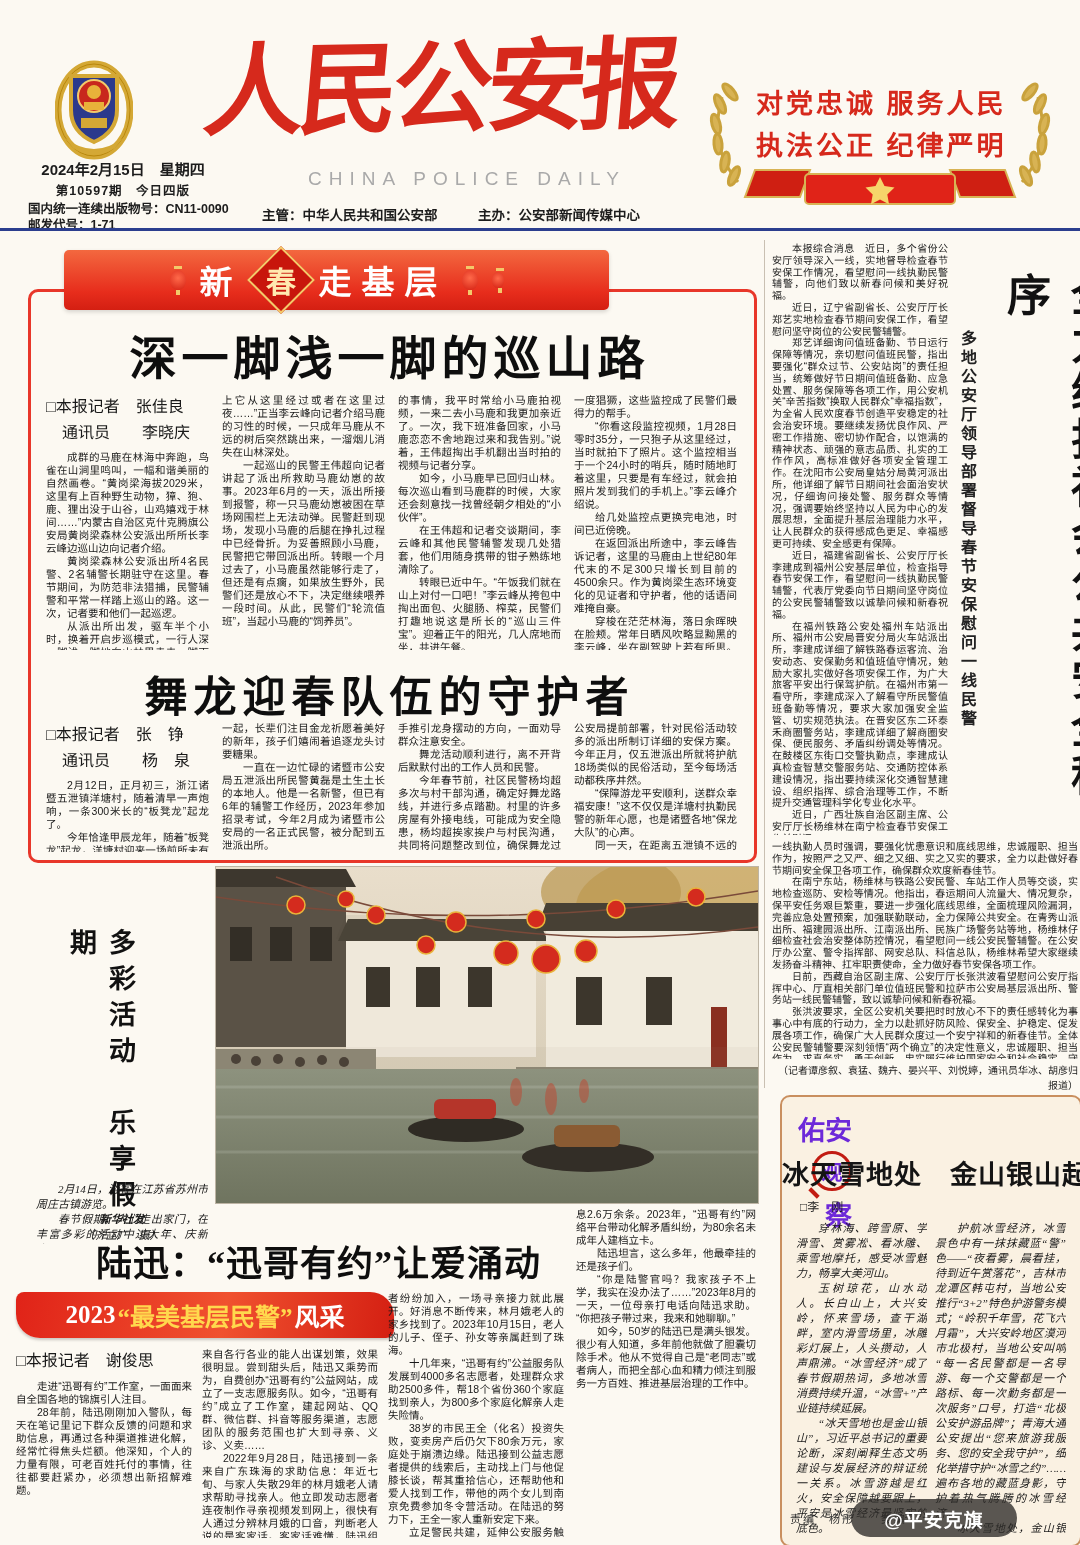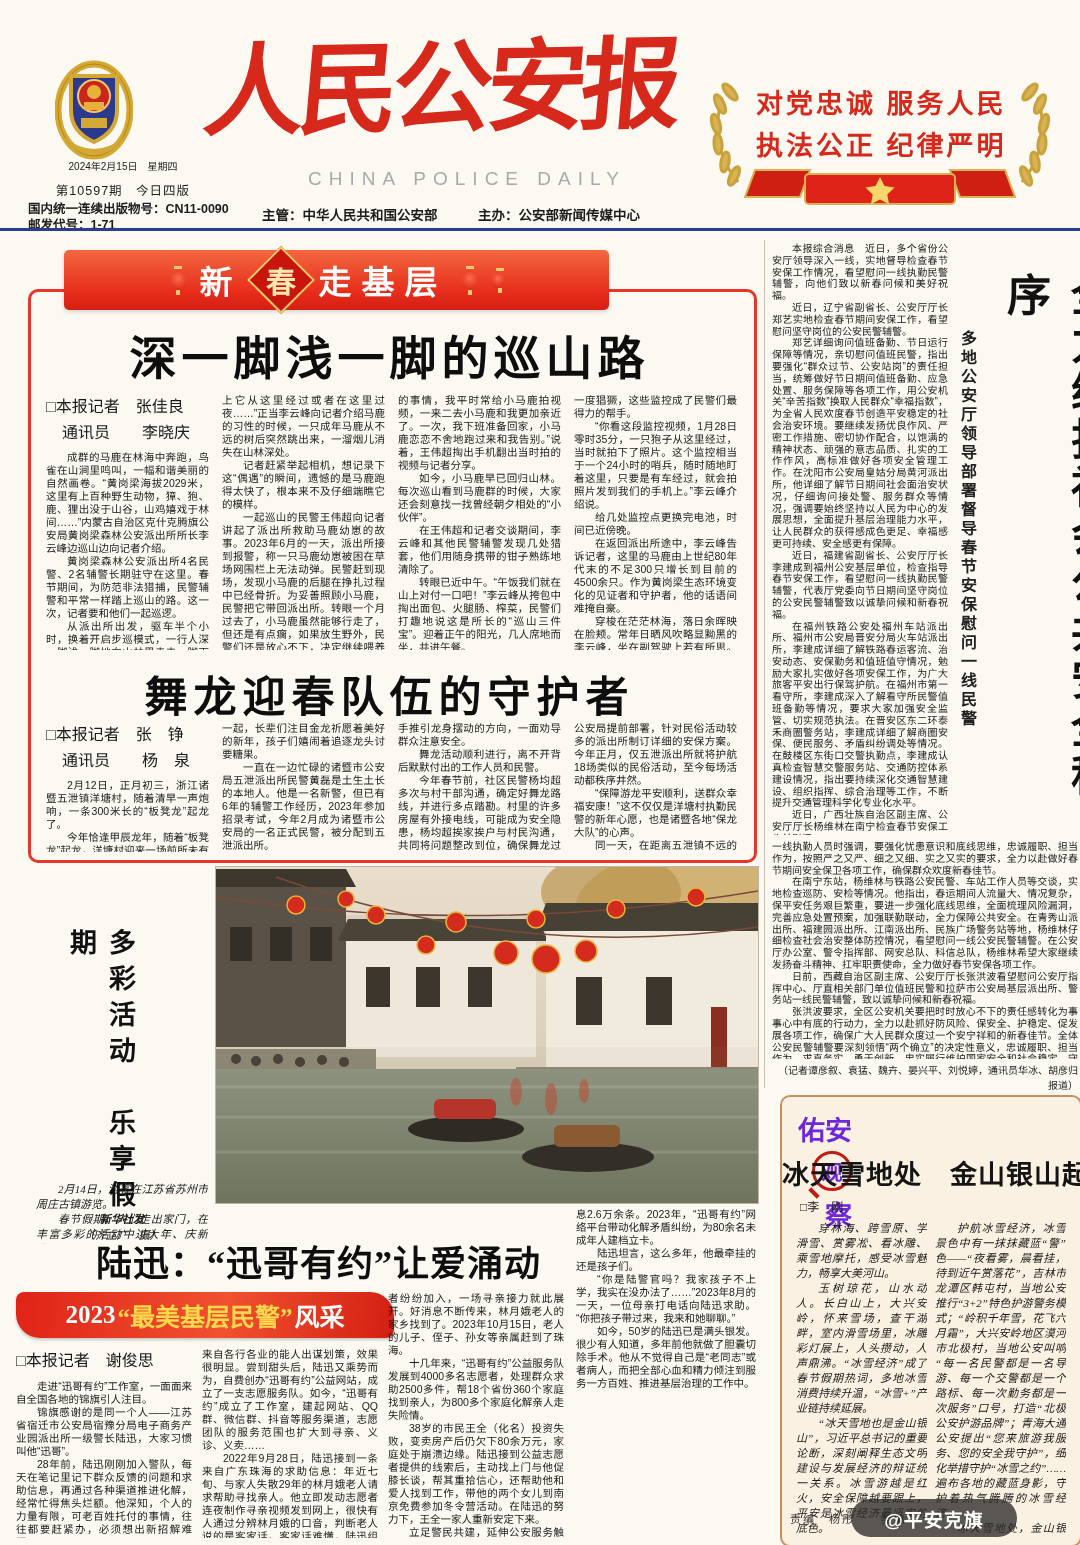--- a/index.html
+++ b/index.html
@@ -4,22 +4,22 @@
 <style>
   html,body{margin:0;padding:0;}
   body{width:1080px;height:1545px;position:relative;background:#fcf9f2;
        font-family:"Liberation Sans","DejaVu Sans",sans-serif;color:#1c1c1c;overflow:hidden;}
   .abs{position:absolute;}
   
   .np-title{font-family:"DejaVu Serif","Liberation Serif",serif;font-weight:bold;
             color:#d6291c;font-size:100px;letter-spacing:-6px;transform:skewX(-6deg) rotate(-1deg);
             line-height:1;white-space:nowrap;}
   .np-title-en{color:#a9a9a9;font-weight:normal;font-size:19px;letter-spacing:7px;white-space:nowrap;}
-  .date1{font-weight:normal;font-size:10px;}
-  .date2{font-weight:normal;font-size:12.5px;letter-spacing:1px;}
+  .date1{font-weight:bold;font-size:15px;}
+  .date2{font-weight:bold;font-size:12.5px;letter-spacing:1px;}
   .issn{font-size:12.5px;font-weight:bold;line-height:1.35;}
   .sponsor{font-size:13.5px;font-weight:bold;white-space:nowrap;}
   .slogan-line{color:#d6291c;font-weight:bold;font-size:27px;letter-spacing:3px;
                font-family:"Liberation Sans",sans-serif;white-space:nowrap;}
   .blue-rule{left:0;top:228px;width:1080px;height:3px;background:#2b3e8e;}
   
   .red-box{left:28px;top:289px;width:723px;height:568px;border:3px solid #e8372a;border-radius:10px;}
   .nc-banner{left:64px;top:250px;width:545px;height:60px;border-radius:5px;
      background:linear-gradient(180deg,#f3683f 0%,#e72d1c 70%,#d41f12 100%);
      display:flex;align-items:center;justify-content:center;gap:14px;box-shadow:0 2px 4px rgba(0,0,0,.15);}
@@ -155,21 +155,20 @@
         <div>　通讯员　　李晓庆</div>
     </div>
     <div>
         <p>成群的马鹿在林海中奔跑，鸟雀在山涧里鸣叫，一幅和谐美丽的自然画卷。“黄岗梁海拔2029米，这里有上百种野生动物，獐、狍、鹿、狸出没于山谷，山鸡嬉戏于林间……”内蒙古自治区克什克腾旗公安局黄岗梁森林公安派出所所长李云峰边巡山边向记者介绍。</p>
         <p>黄岗梁森林公安派出所4名民警、2名辅警长期驻守在这里。春节期间，为防范非法猎捕，民警辅警和平常一样踏上巡山的路。这一次，记者要和他们一起巡逻。</p>
         <p>从派出所出发，驱车半个小时，换着开启步巡模式，一行人深一脚浅一脚地向山林里走去，脚下“咯吱咯吱”的响声在寂静的山林中显得格外悦耳。</p>
       </div>
   </div>
   <div class="col" style="width:163px;height:256px;">
       <p class="cont">上它从这里经过或者在这里过夜……”正当李云峰向记者介绍马鹿的习性的时候，一只成年马鹿从不远的树后突然跳出来，一溜烟儿消失在山林深处。</p>
-      <p>记者赶紧举起相机，想记录下这“偶遇”的瞬间，遗憾的是马鹿跑得太快了，根本来不及仔细端瞧它的模样。</p>
       <p>一起巡山的民警王伟超向记者讲起了派出所救助马鹿幼崽的故事。2023年6月的一天，派出所接到报警，称一只马鹿幼崽被困在草场网围栏上无法动弹。民警赶到现场，发现小马鹿的后腿在挣扎过程中已经骨折。为妥善照顾小马鹿，民警把它带回派出所。转眼一个月过去了，小马鹿虽然能够行走了，但还是有点瘸，如果放生野外，民警们还是放心不下，决定继续喂养一段时间。从此，民警们“轮流值班”，当起小马鹿的“饲养员”。</p>
     </div>
   <div class="col" style="width:163px;height:256px;">
       <p class="cont">的事情，我平时常给小马鹿拍视频，一来二去小马鹿和我更加亲近了。一次，我下班准备回家，小马鹿恋恋不舍地跑过来和我告别。”说着，王伟超掏出手机翻出当时拍的视频与记者分享。</p>
       <p>如今，小马鹿早已回归山林。每次巡山看到马鹿群的时候，大家还会刻意找一找曾经朝夕相处的“小伙伴”。</p>
       <p>在王伟超和记者交谈期间，李云峰和其他民警辅警发现几处猎套，他们用随身携带的钳子熟练地清除了。</p>
       <p>转眼已近中午。“午饭我们就在山上对付一口吧！”李云峰从挎包中掏出面包、火腿肠、榨菜，民警们打趣地说这是所长的“巡山三件宝”。迎着正午的阳光，几人席地而坐，共进午餐。</p>
     </div>
   <div class="col" style="width:163px;height:256px;">
       <p class="cont">一度猖獗，这些监控成了民警们最得力的帮手。</p>
@@ -322,21 +321,20 @@
 <div class="abs award">
   <span class="w">2023</span>
   <span class="g">“最美基层民警”</span>
   <span class="w">风采</span>
 </div>
 
 <div class="abs col" style="left:16px;top:1348px;width:176px;height:190px;">
   <div class="byline">□本报记者　谢俊思</div>
   <div>
       <p>走进“迅哥有约”工作室，一面面来自全国各地的锦旗引人注目。</p>
-      <p>锦旗感谢的是同一个人——江苏省宿迁市公安局宿豫分局电子商务产业园派出所一级警长陆迅，大家习惯叫他“迅哥”。</p>
       <p>28年前，陆迅刚刚加入警队，每天在笔记里记下群众反馈的问题和求助信息，再通过各种渠道推进化解，经常忙得焦头烂额。他深知，个人的力量有限，可老百姓托付的事情，往往都要赶紧办，必须想出新招解难题。</p>
     </div>
 </div>
 <div class="abs col" style="left:202px;top:1348px;width:176px;height:190px;">
     <p class="cont">来自各行各业的能人出谋划策，效果很明显。尝到甜头后，陆迅又乘势而为，自费创办“迅哥有约”公益网站，成立了一支志愿服务队。如今，“迅哥有约”成立了工作室，建起网站、QQ群、微信群、抖音等服务渠道，志愿团队的服务范围也扩大到寻亲、义诊、义卖……</p>
     <p>2022年9月28日，陆迅接到一条来自广东珠海的求助信息：年近七旬、与家人失散29年的林月娥老人请求帮助寻找亲人。他立即发动志愿者连夜制作寻亲视频发到网上，很快有人通过分辨林月娥的口音，判断老人说的是客家话。客家话难懂，陆迅组建“林月娥寻亲”微信群，来自广东、广西、福建、江西等客家人密集地区的志愿</p>
   </div>
 <div class="abs col" style="left:388px;top:1292px;width:176px;height:246px;">
     <p class="cont">者纷纷加入，一场寻亲接力就此展开。好消息不断传来，林月娥老人的家乡找到了。2023年10月15日，老人的儿子、侄子、孙女等亲属赶到了珠海。</p>
     <p>十几年来，“迅哥有约”公益服务队发展到4000多名志愿者，处理群众求助2500多件，帮18个省份360个家庭找到亲人，为800多个家庭化解亲人走失险情。</p>

